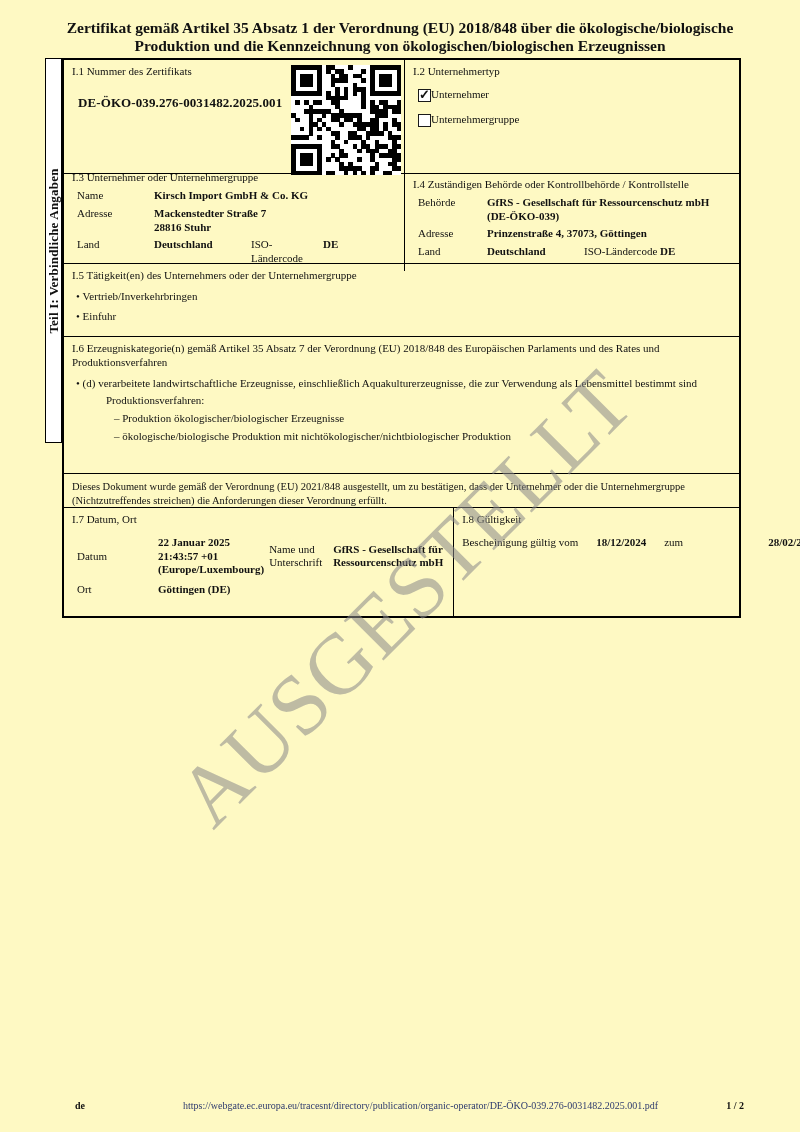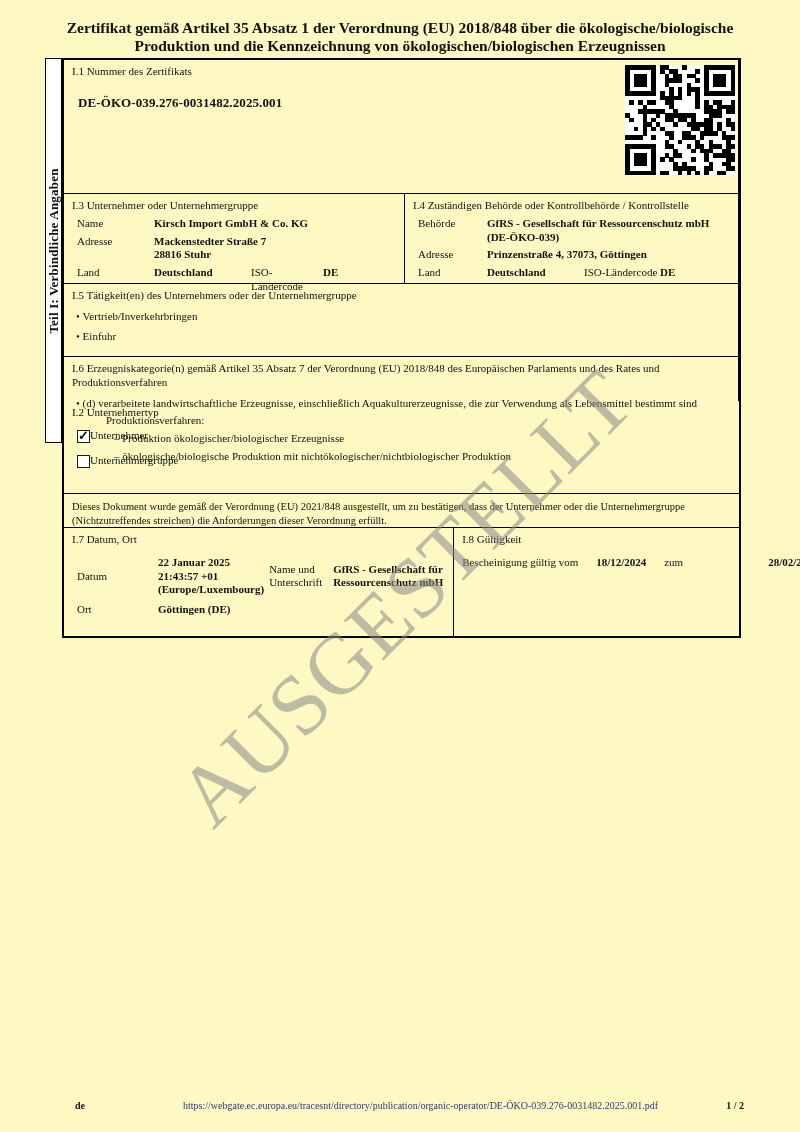--- a/index.html
+++ b/index.html
@@ -25,21 +25,21 @@
   }
   
   .cert-table{
     position:absolute;left:62px;top:58px;width:679px;
     border:2px solid #000;box-sizing:border-box;background:transparent;
   }
   .row{box-sizing:border-box;border-bottom:1.5px solid #000;display:flex;}
   .row:last-child{border-bottom:none;}
   .cell{box-sizing:border-box;padding:5px 8px;position:relative;flex:1;}
   .cell.left{flex:0 0 341px;border-right:1.5px solid #000;}
-  .r1{height:134px;flex-direction:column;} .r2{height:90px;} .r3{height:73px;}
+  .r1{height:114px;} .r2{height:90px;align-items:center;} .r3{height:73px;}
   .r4{height:137px;} .r5{height:34px;} .r6{height:108px;}
   .sec-header{font-size:11px;line-height:1.25;}
   .b{font-weight:bold;}
   .cert-number{font-size:13px;font-weight:bold;margin:16px 0 0 6px;letter-spacing:.1px;}
   .qr{position:absolute;top:5px;right:3px;width:110px;height:110px;background:#fff;}
   
   .cb-row{display:flex;margin:9px 0 11px 5px;font-size:11px;align-items:flex-start;}
   .cb{width:11px;height:11px;border:1.5px solid #1a1a1a;position:relative;flex:0 0 auto;margin-top:1px;box-sizing:content-box;background:#fff;}
   .cb.checked::after{content:"\2713";position:absolute;left:0px;top:-3px;font-size:13px;font-weight:bold;color:#111;}
   

